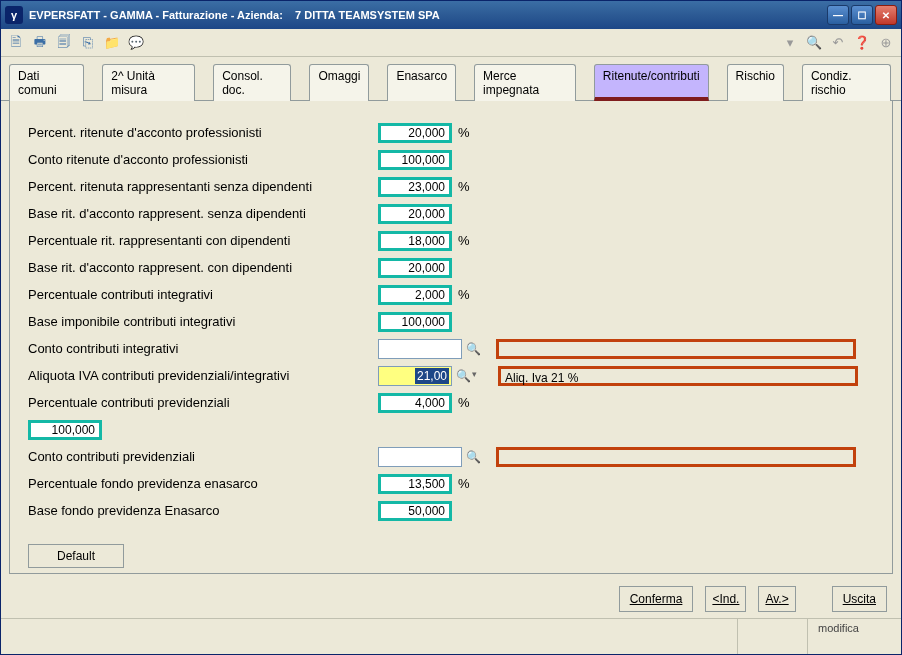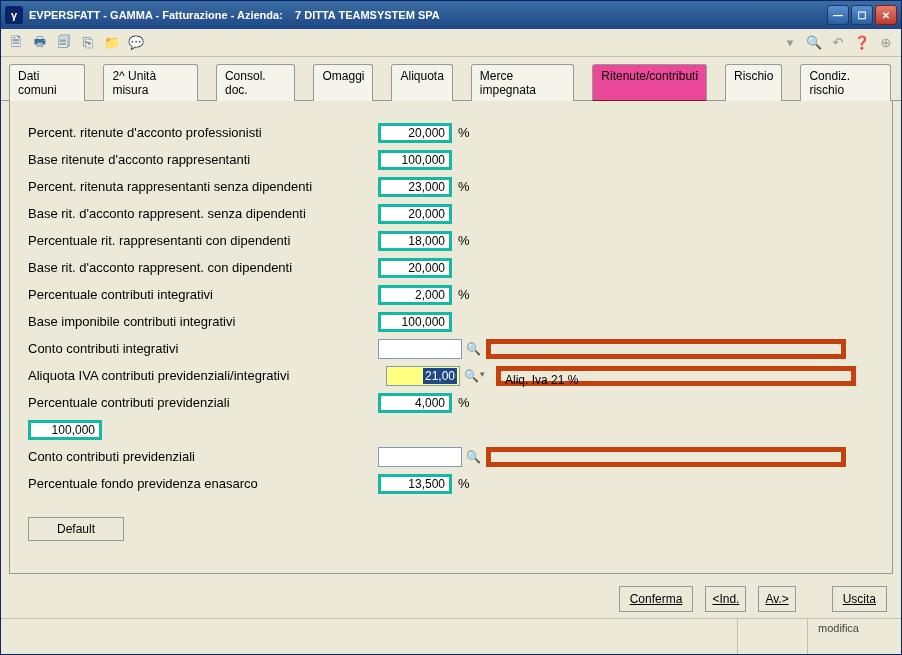--- a/index.html
+++ b/index.html
@@ -83,22 +83,22 @@
     border-bottom: none;
     background: #f5f4ea;
     margin-right: 2px;
     cursor: default;
     font-size: 12px;
     position: relative;
     top: 1px;
     border-radius: 3px 3px 0 0;
   }
   .tab.active {
-    background: #ec4899;
-    border-bottom: 1px solid #7f1d1d;
+    background: #c4b5fd;
+    border-bottom: 4px solid #7f1d1d;
     top: 1px;
   }
   .panel {
     flex: 1;
     margin: 0 8px 6px 8px;
     border: 1px solid #919b9c;
     border-top: none;
     background: #ece9d8;
     padding: 18px 18px 8px 18px;
     overflow: auto;
@@ -131,23 +131,23 @@
   }
   .caret-icon {
     width: 10px; height: 14px; margin-left: 2px;
     font-size: 9px; color: #666;
     display: inline-block;
   }
   .desc-box {
     flex: 1;
     max-width: 360px;
     height: 20px;
-    border: 5px solid #c2410c;
-    background: #ece9d8;
-    margin-left: 6px;
+    border: 3px solid #c2410c;
+    background: #ece9d8;
+    margin-left: 16px;
     padding: 1px 4px;
     font-size: 12px;
     line-height: 16px;
   }
   .text-input {
     width: 84px;
     height: 20px;
     border: 1px solid #7f9db9;
     background: #fff;
     padding: 1px 4px;
@@ -200,21 +200,20 @@
     text-align: left;
   }
   
   .aliq-wrap {
     position: relative;
     width: 74px; height: 20px;
     border: 1px solid #7f9db9;
     background: #ffff80;
     display: flex; justify-content: flex-end; align-items: center;
     padding-right: 2px;
-    margin-left: 8px;
   }
   .aliq-sel {
     background: #1d4787;
     color: #fff;
     padding: 0 2px;
     font-size: 12px;
     line-height: 16px;
   }
 </style>
 </head>
@@ -245,36 +244,36 @@
     <span class="tb-icon gray">↶</span>
     <span class="tb-icon gray">❓</span>
     <span class="tb-icon gray">⊕</span>
   </div>
 
   <div class="tabs">
     <div class="tab">Dati comuni</div>
     <div class="tab">2^ Unità misura</div>
     <div class="tab">Consol. doc.</div>
     <div class="tab">Omaggi</div>
-    <div class="tab">Aliquota</div>
+    <div class="tab">Enasarco</div>
     <div class="tab">Merce impegnata</div>
     <div class="tab active">Ritenute/contributi</div>
     <div class="tab">Rischio</div>
     <div class="tab">Condiz. rischio</div>
   </div>
 
   <div class="panel">
 
     <div class="form-row">
       <div class="form-label">Percent. ritenute d'acconto professionisti</div>
       <input class="num-input" value="20,000" style="">
       <span class="suffix">%</span>
     </div>
     <div class="form-row">
-      <div class="form-label">Base ritenute d'acconto rappresentanti</div>
+      <div class="form-label">Conto ritenute d'acconto professionisti</div>
       <input class="num-input" value="100,000" style="">
     </div>
     <div class="form-row">
       <div class="form-label">Percent. ritenuta rappresentanti senza dipendenti</div>
       <input class="num-input" value="23,000" style="">
       <span class="suffix">%</span>
     </div>
     <div class="form-row">
       <div class="form-label">Base rit. d'acconto rappresent. senza dipendenti</div>
       <input class="num-input" value="20,000" style="">
@@ -324,20 +323,24 @@
       <div class="form-label">Conto contributi previdenziali</div>
       <input class="text-input" value="" style="">
       <span class="lookup-icon">🔍</span>
       <div class="desc-box"></div>
     </div>
     <div class="form-row">
       <div class="form-label">Percentuale fondo previdenza enasarco</div>
       <input class="num-input" value="13,500" style="">
       <span class="suffix">%</span>
     </div>
+    <div class="form-row">
+      <div class="form-label">Base fondo previdenza Enasarco</div>
+      <input class="num-input" value="50,000" style="">
+    </div>
 
     <button class="default-btn">Default</button>
   </div>
 
   <div class="bottom-bar">
     <button class="btn">Conferma</button>
     <button class="btn small">&lt;Ind.</button>
     <button class="btn small">Av.&gt;</button>
     <span style="width:12px"></span>
     <button class="btn">Uscita</button>

